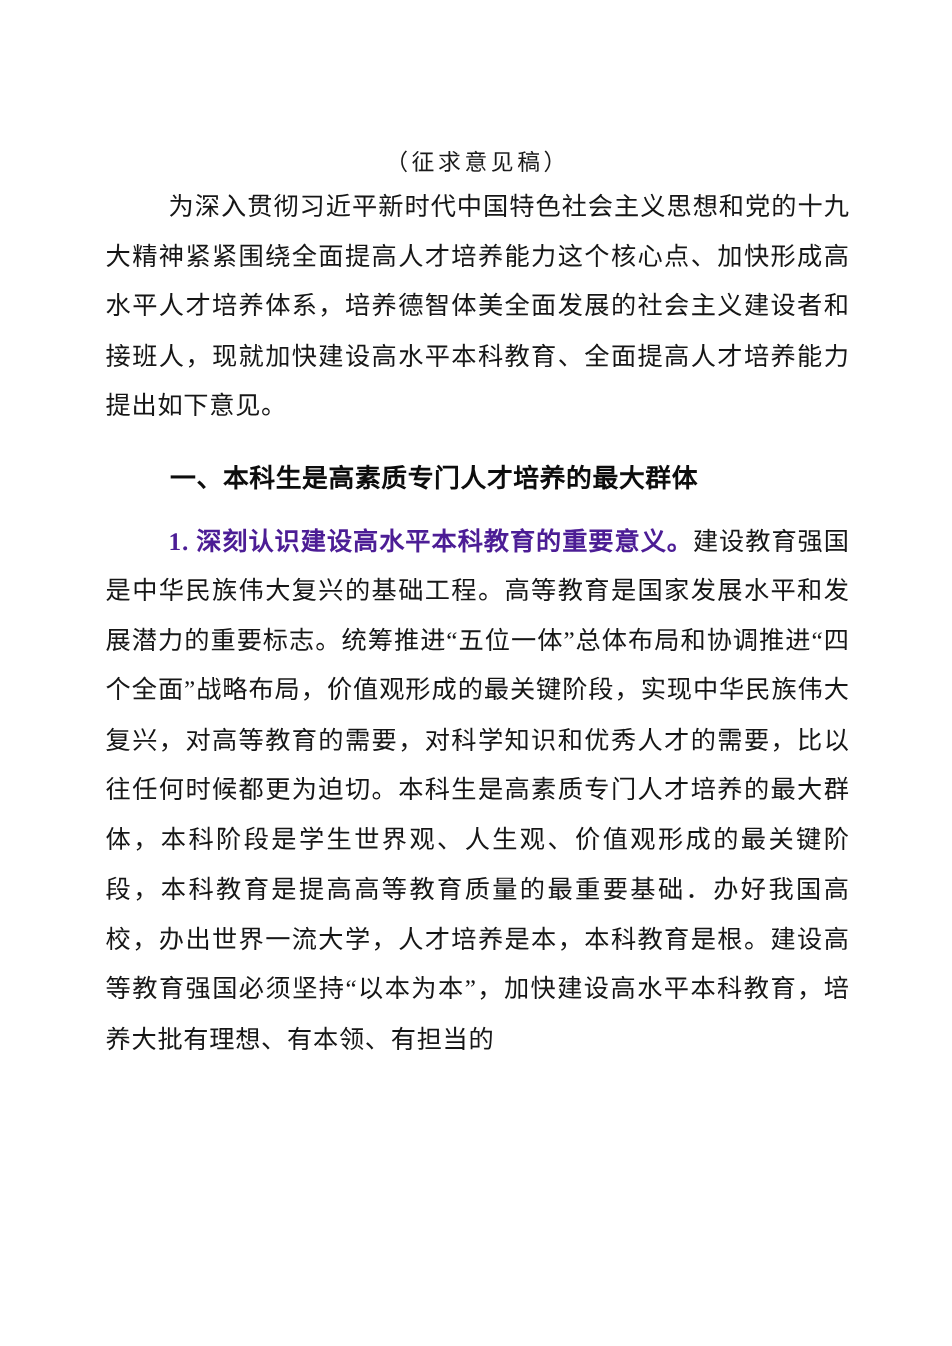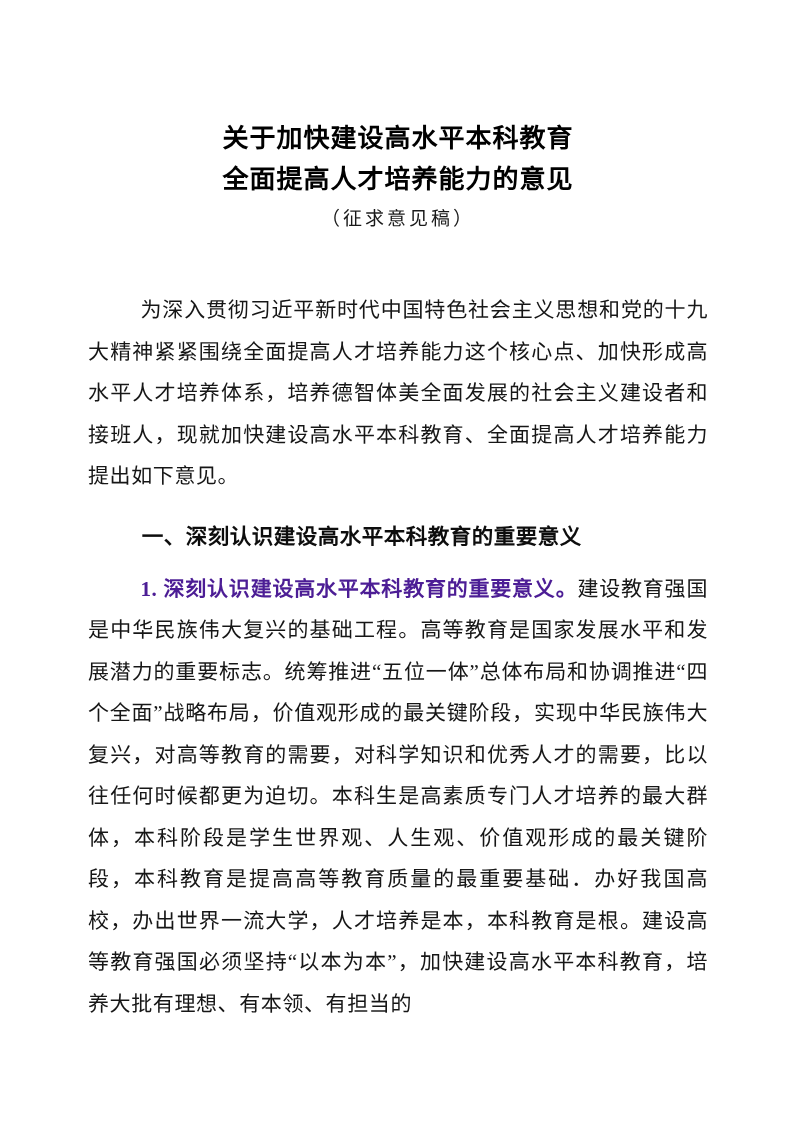--- a/index.html
+++ b/index.html
@@ -44,21 +44,20 @@
     margin: 0;
     font-family: "Liberation Serif", "DejaVu Serif", serif;
     font-size: 21px;
     line-height: 41.5px;
     letter-spacing: 0.6px;
     text-align: justify;
     text-indent: 2.5em;
     color: #161616;
   }
   p.intro-para {
-    margin-top: 56px;
   }
   .section-heading {
     margin: 22px 0 0 0;
     font-family: "Liberation Sans", "DejaVu Sans", sans-serif;
     font-weight: bold;
     font-size: 21.5px;
     line-height: 34px;
     letter-spacing: 0.5px;
     text-indent: 2.5em;
     color: #0d0d0d;
@@ -69,26 +68,22 @@
   .lead-sentence {
     font-weight: bold;
     color: #4c1d95;
   }
 </style>
 </head>
 <body>
 
 <div class="page">
 
-  <h1 class="doc-title">
-    <span class="title-line">关于加快建设高水平本科教育</span>
-    <span class="title-line">全面提高人才培养能力的意见</span>
-  </h1>
 
   <div class="doc-subtitle">（征求意见稿）</div>
 
   <p class="body-para intro-para">为深入贯彻习近平新时代中国特色社会主义思想和党的十九大精神紧紧围绕全面提高人才培养能力这个核心点、加快形成高水平人才培养体系，培养德智体美全面发展的社会主义建设者和接班人，现就加快建设高水平本科教育、全面提高人才培养能力提出如下意见。</p>
 
-  <h2 class="section-heading">一、深刻认识建设高水平本科教育的重要意义</h2>
+  <h2 class="section-heading">一、本科生是高素质专门人才培养的最大群体</h2>
 
   <p class="body-para point-para"><span class="lead-sentence">1. 深刻认识建设高水平本科教育的重要意义。</span><span>建设教育强国是中华民族伟大复兴的基础工程。高等教育是国家发展水平和发展潜力的重要标志。统筹推进“五位一体”总体布局和协调推进“四个全面”战略布局，价值观形成的最关键阶段，实现中华民族伟大复兴，对高等教育的需要，对科学知识和优秀人才的需要，比以往任何时候都更为迫切。本科生是高素质专门人才培养的最大群体，本科阶段是学生世界观、人生观、价值观形成的最关键阶段，本科教育是提高高等教育质量的最重要基础．办好我国高校，办出世界一流大学，人才培养是本，本科教育是根。建设高等教育强国必须坚持“以本为本”，加快建设高水平本科教育，培养大批有理想、有本领、有担当的</span></p>
 
 </div>
 
 </body></html>

